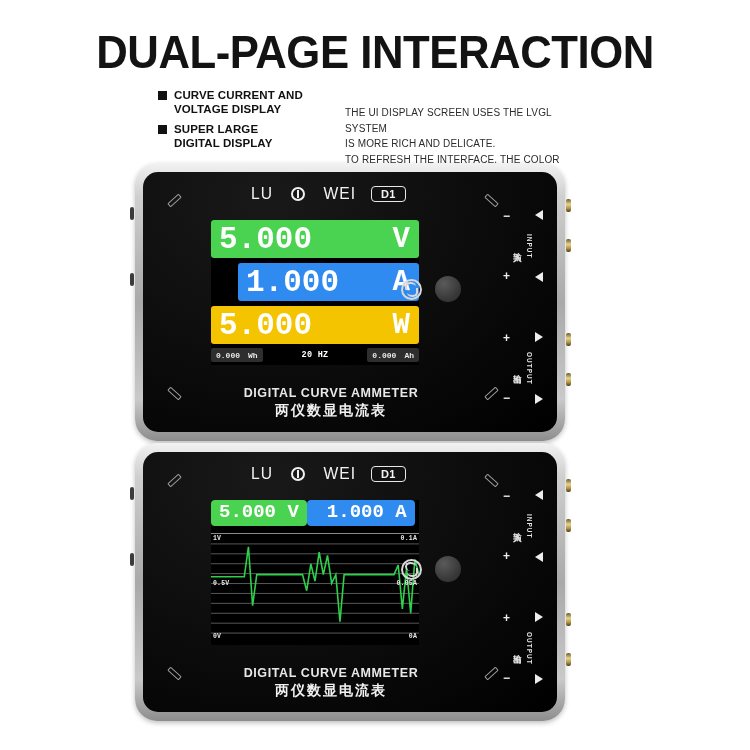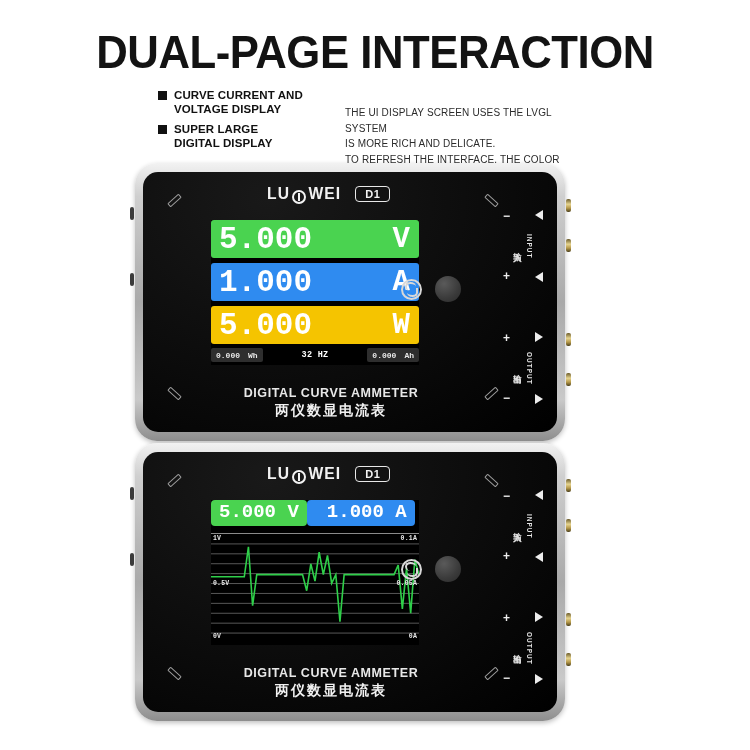--- a/index.html
+++ b/index.html
@@ -92,22 +92,22 @@
   .slot.bl { left:24px; bottom:36px; transform:rotate(42deg); }
   .slot.br { right:58px; bottom:36px; transform:rotate(-42deg); }
 
   
   .brand-row {
     position:absolute; left:0; top:12px; width:100%;
     display:flex; justify-content:center; align-items:center; gap:13px;
     padding-right:44px;
   }
   .logo {
-    font-size:17px; font-weight:bold; color:#f2f2f2;
-    letter-spacing:1.2px; display:flex; align-items:flex-end; gap:0px;
+    font-size:17px; font-weight:normal; color:#f2f2f2;
+    letter-spacing:1.2px; display:flex; align-items:center; gap:16px;
     font-family:"Liberation Sans", sans-serif;
   }
   .logo .lw { transform:scaleX(0.92); }
   .logo-o {
     display:inline-block; width:14px; height:14px; border:2px solid #f2f2f2;
     border-radius:50%; position:relative; margin:0 1px;
   }
   .logo-o::after {
     content:""; position:absolute; left:50%; top:1px; bottom:1px;
     width:2px; background:#f2f2f2; transform:translateX(-50%);
@@ -175,21 +175,21 @@
   .row {
     height:38px; border-radius:3px; margin-bottom:5px;
     display:flex; align-items:center; justify-content:space-between;
     padding:0 9px 0 8px;
     font-family:"Liberation Mono", monospace;
     font-weight:bold; color:#ffffff;
     font-size:31px; line-height:1;
   }
   .row .unit { font-size:29px; }
   .row-v { background:#4ad350; }
-  .row-a { background:#2f8bf0; }
+  .row-a { background:#2f8bf0;margin-left:27px; }
   .row-w { background:#f5c400; margin-bottom:4px; }
 
   .mini-row {
     display:flex; align-items:center; justify-content:space-between;
     height:14px;
   }
   .pill {
     background:#2e2e2e; border-radius:2px; height:14px;
     display:flex; align-items:center; gap:8px;
     padding:0 5px;
@@ -303,21 +303,21 @@
       </div>
       <div class="row row-w">
         <span>5.000</span>
         <span class="unit">W</span>
       </div>
       <div class="mini-row">
         <div class="pill">
           <span>0.000</span>
           <span>Wh</span>
         </div>
-        <div class="hz">32 HZ</div>
+        <div class="hz">20 HZ</div>
         <div class="pill">
           <span>0.000</span>
           <span>Ah</span>
         </div>
       </div>
     </div>
 
     <div class="knob-area">
       <div class="yin"></div>
       <div class="push-btn"></div>

